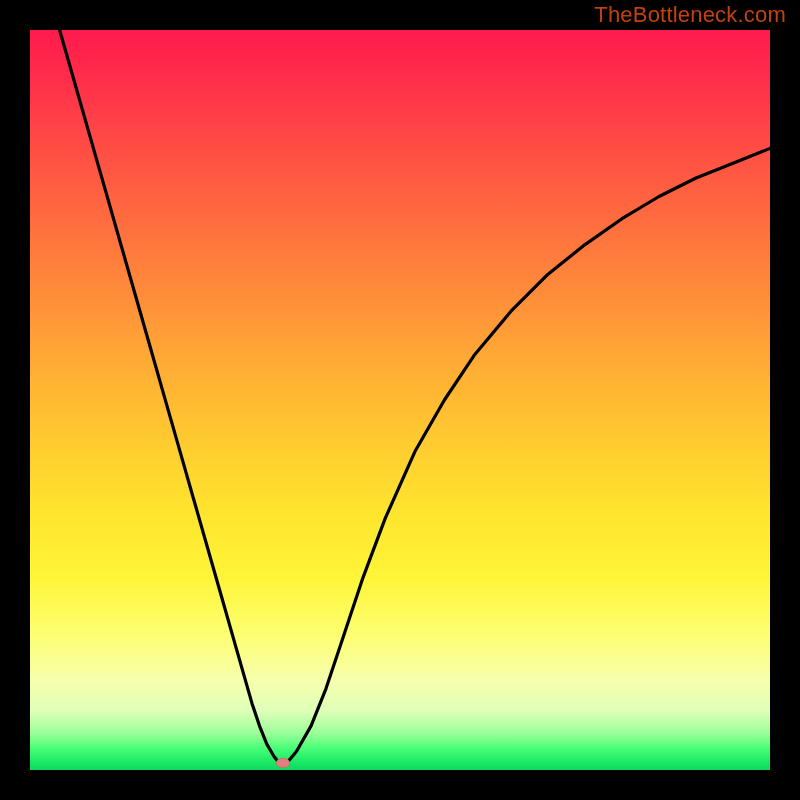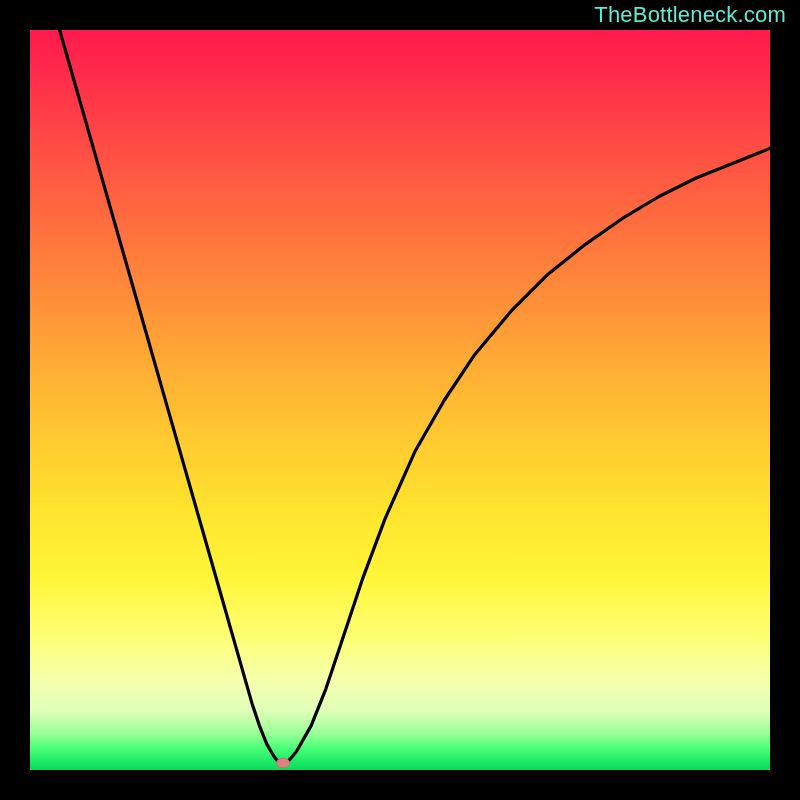--- a/index.html
+++ b/index.html
@@ -13,21 +13,21 @@
   .frame {
     position: relative;
     width: 800px;
     height: 800px;
     background: #000;
   }
   .watermark {
     position: absolute;
     top: 2px;
     right: 14px;
-    color: #5eead4;
+    color: #c2410c;
     font-size: 22px;
     font-weight: 500;
     letter-spacing: 0.2px;
     z-index: 5;
   }
   .plot-area {
     position: absolute;
     left: 30px;
     top: 30px;
     width: 740px;

